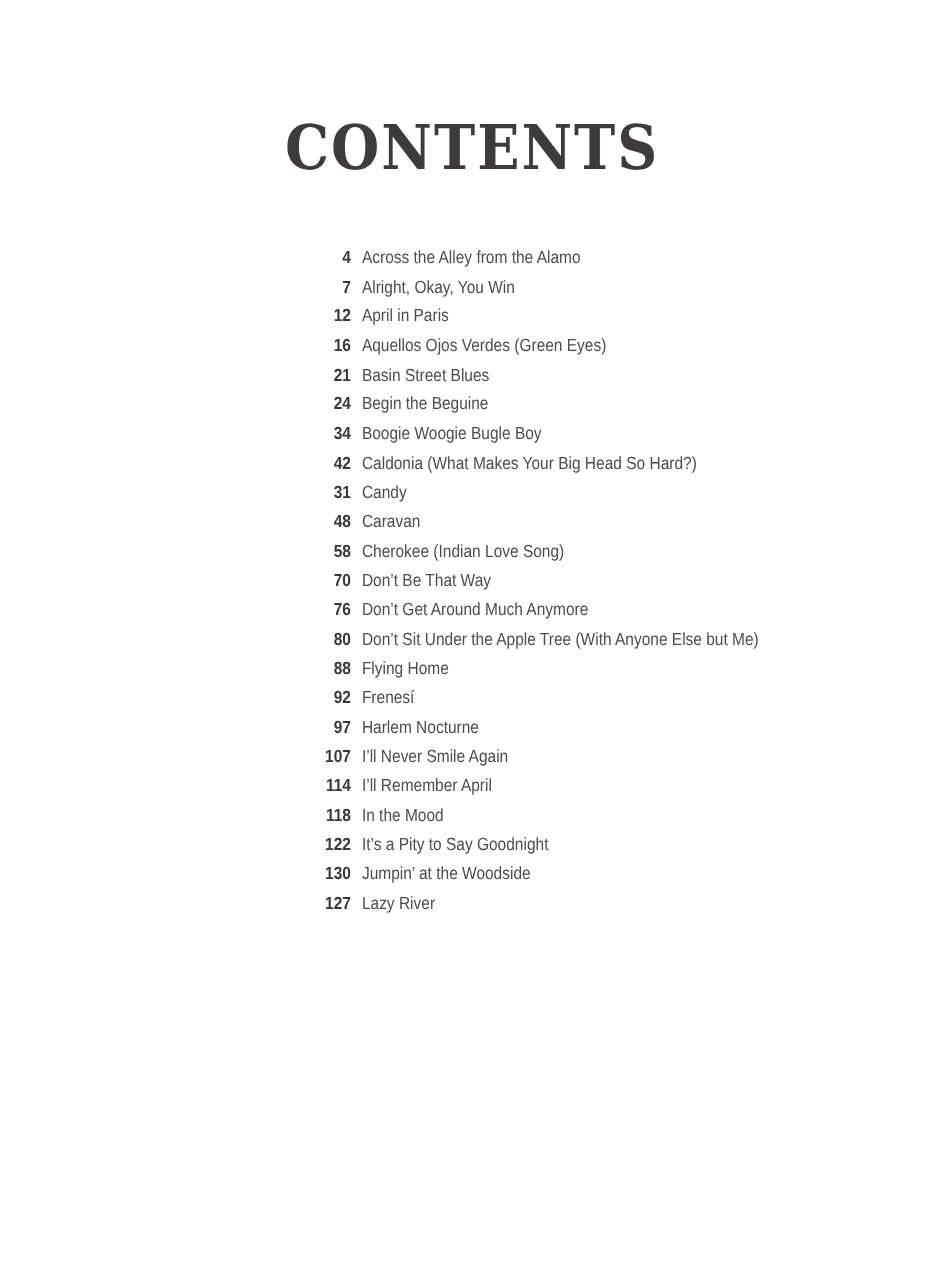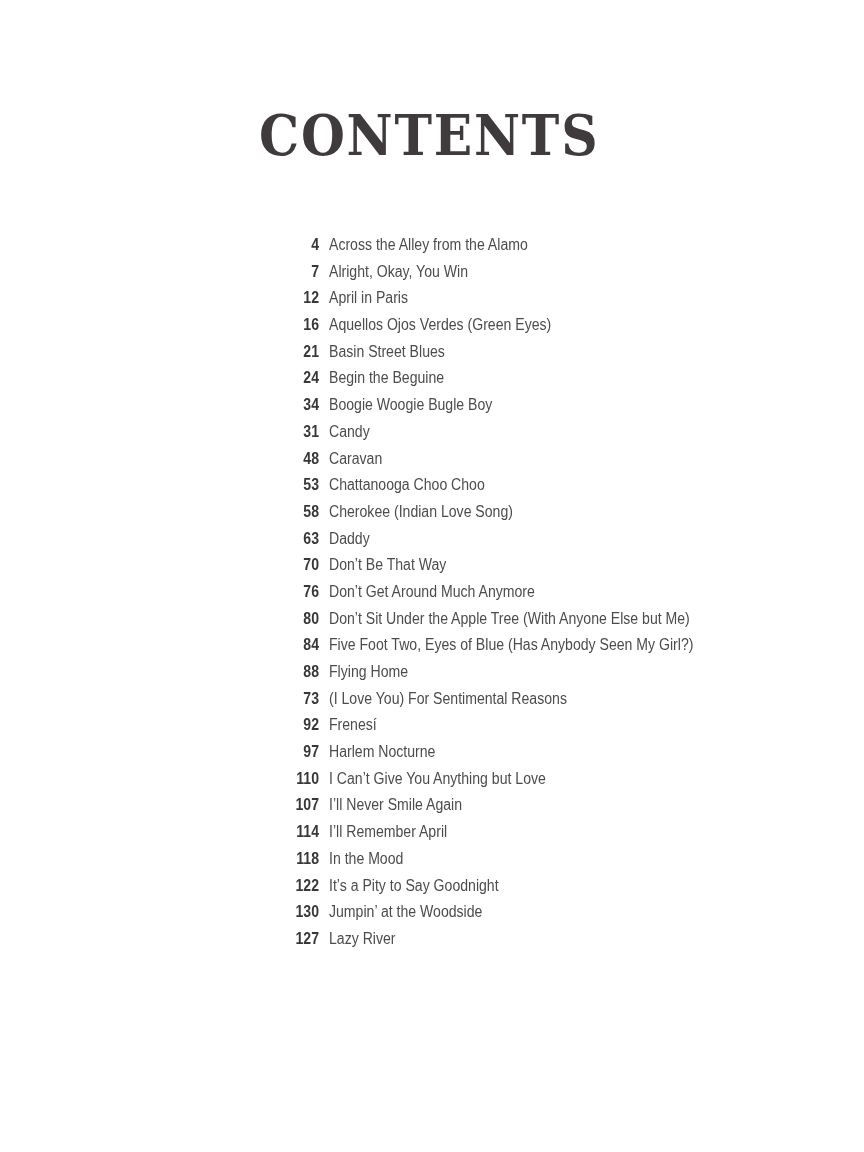--- a/index.html
+++ b/index.html
@@ -21,21 +21,21 @@
     font-size: 56px;
     line-height: 1;
     letter-spacing: 2px;
     color: #3f3b3c;
     white-space: nowrap;
     transform: scaleX(0.90);
     transform-origin: 0 0;
   }
   .toc {
     position: absolute;
-    top: 232px;
+    top: 222px;
     left: 0;
     width: 864px;
   }
   .row {
     height: 26.7px;
     line-height: 26.7px;
     white-space: nowrap;
     font-size: 16px;
   }
   .num {
@@ -61,34 +61,30 @@
 <div class="page">
   <h1 class="contents-title">CONTENTS</h1>
   <div class="toc">
       <div class="row"><span class="num">4</span><span class="song">Across the Alley from the Alamo</span></div>
       <div class="row"><span class="num">7</span><span class="song">Alright, Okay, You Win</span></div>
       <div class="row"><span class="num">12</span><span class="song">April in Paris</span></div>
       <div class="row"><span class="num">16</span><span class="song">Aquellos Ojos Verdes (Green Eyes)</span></div>
       <div class="row"><span class="num">21</span><span class="song">Basin Street Blues</span></div>
       <div class="row"><span class="num">24</span><span class="song">Begin the Beguine</span></div>
       <div class="row"><span class="num">34</span><span class="song">Boogie Woogie Bugle Boy</span></div>
+      <div class="row"><span class="num">42</span><span class="song">Caldonia (What Makes Your Big Head So Hard?)</span></div>
       <div class="row"><span class="num">31</span><span class="song">Candy</span></div>
       <div class="row"><span class="num">48</span><span class="song">Caravan</span></div>
-      <div class="row"><span class="num">53</span><span class="song">Chattanooga Choo Choo</span></div>
       <div class="row"><span class="num">58</span><span class="song">Cherokee (Indian Love Song)</span></div>
-      <div class="row"><span class="num">63</span><span class="song">Daddy</span></div>
       <div class="row"><span class="num">70</span><span class="song">Don’t Be That Way</span></div>
       <div class="row"><span class="num">76</span><span class="song">Don’t Get Around Much Anymore</span></div>
       <div class="row"><span class="num">80</span><span class="song">Don’t Sit Under the Apple Tree (With Anyone Else but Me)</span></div>
-      <div class="row"><span class="num">84</span><span class="song">Five Foot Two, Eyes of Blue (Has Anybody Seen My Girl?)</span></div>
       <div class="row"><span class="num">88</span><span class="song">Flying Home</span></div>
-      <div class="row"><span class="num">73</span><span class="song">(I Love You) For Sentimental Reasons</span></div>
       <div class="row"><span class="num">92</span><span class="song">Frenesí</span></div>
       <div class="row"><span class="num">97</span><span class="song">Harlem Nocturne</span></div>
-      <div class="row"><span class="num">110</span><span class="song">I Can’t Give You Anything but Love</span></div>
       <div class="row"><span class="num">107</span><span class="song">I’ll Never Smile Again</span></div>
       <div class="row"><span class="num">114</span><span class="song">I’ll Remember April</span></div>
       <div class="row"><span class="num">118</span><span class="song">In the Mood</span></div>
       <div class="row"><span class="num">122</span><span class="song">It’s a Pity to Say Goodnight</span></div>
       <div class="row"><span class="num">130</span><span class="song">Jumpin’ at the Woodside</span></div>
       <div class="row"><span class="num">127</span><span class="song">Lazy River</span></div>
     </div>
 </div>
 
 </body></html>

